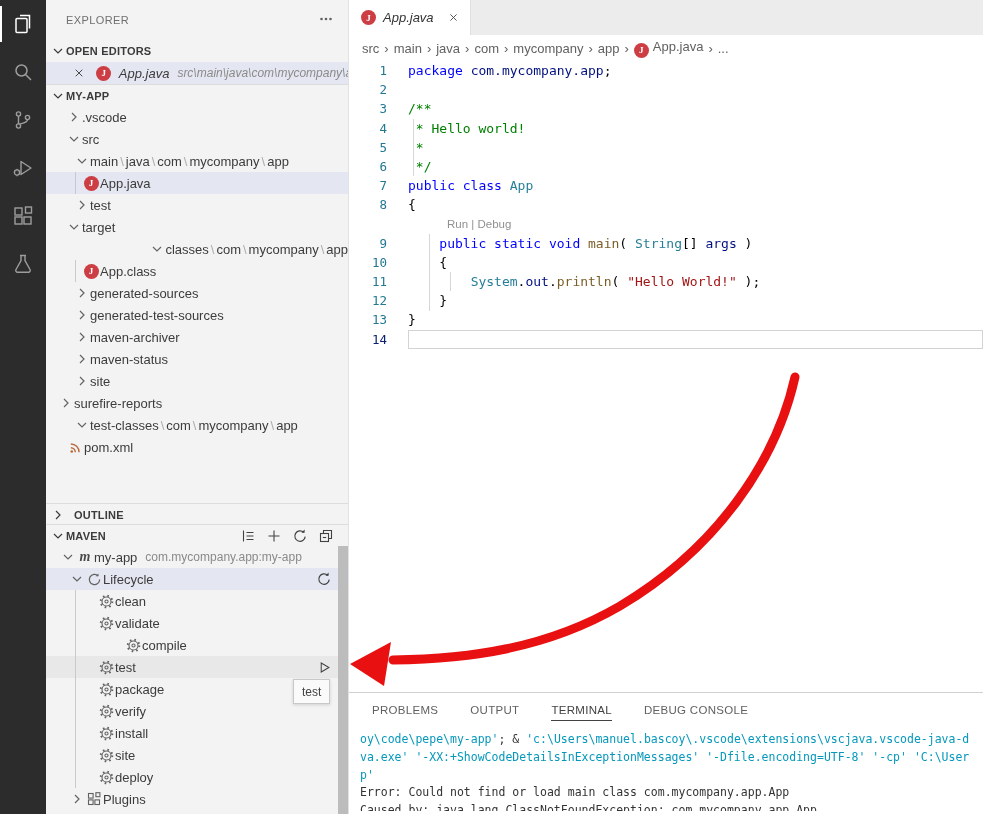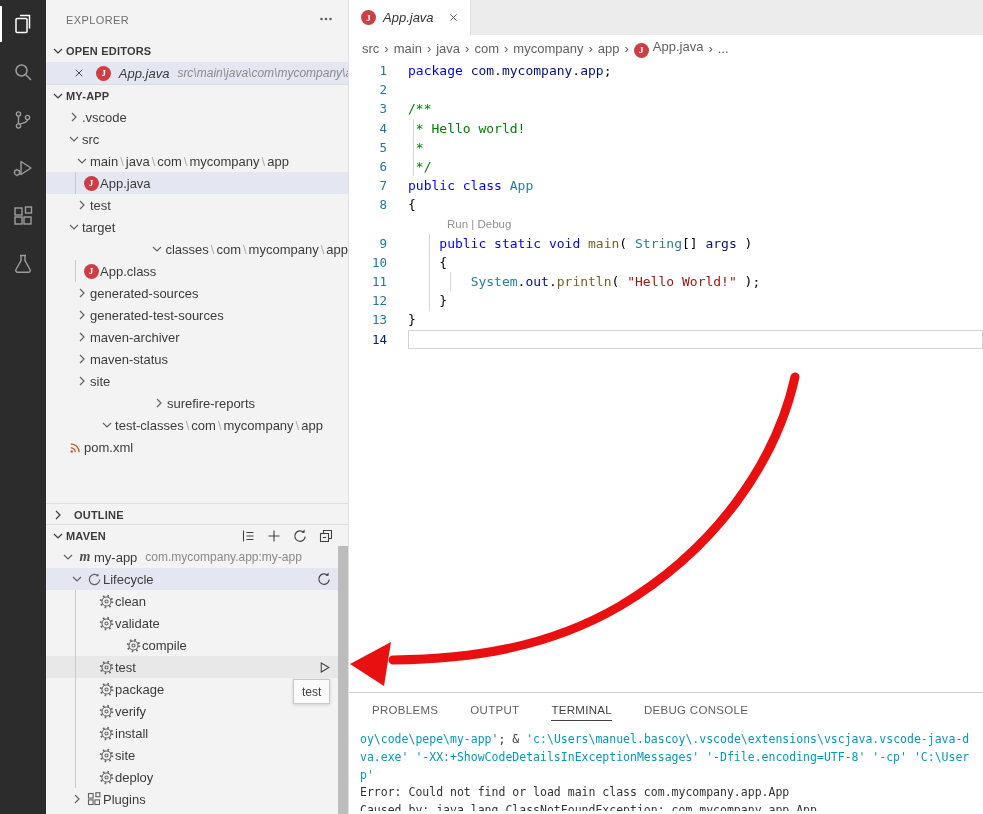--- a/index.html
+++ b/index.html
@@ -289,29 +289,29 @@
         <span>maven-status</span>
       </div>
       <div class="row" style="padding-left: 28px;">
         <span class="twisty">
           <svg width="16" height="16" viewBox="0 0 16 16">
             <path d="M6 4l4 4-4 4" fill="none" stroke="#646465" stroke-width="1.2"></path>
           </svg>
         </span>
         <span>site</span>
       </div>
-      <div class="row" style="padding-left: 12px; justify-content: center;">
+      <div class="row" style="padding-left: 12px;">
         <span class="twisty">
           <svg width="16" height="16" viewBox="0 0 16 16">
             <path d="M6 4l4 4-4 4" fill="none" stroke="#646465" stroke-width="1.2"></path>
           </svg>
         </span>
         <span>surefire-reports</span>
       </div>
-      <div class="row" style="padding-left: 28px; justify-content: center;">
+      <div class="row" style="padding-left: 28px;">
         <span class="twisty">
           <svg width="16" height="16" viewBox="0 0 16 16">
             <path d="M4 6l4 4 4-4" fill="none" stroke="#646465" stroke-width="1.2"></path>
           </svg>
         </span>
         <span>test-classes</span>
         <span class="psep">\</span>
         <span>com</span>
         <span class="psep">\</span>
         <span>mycompany</span>

